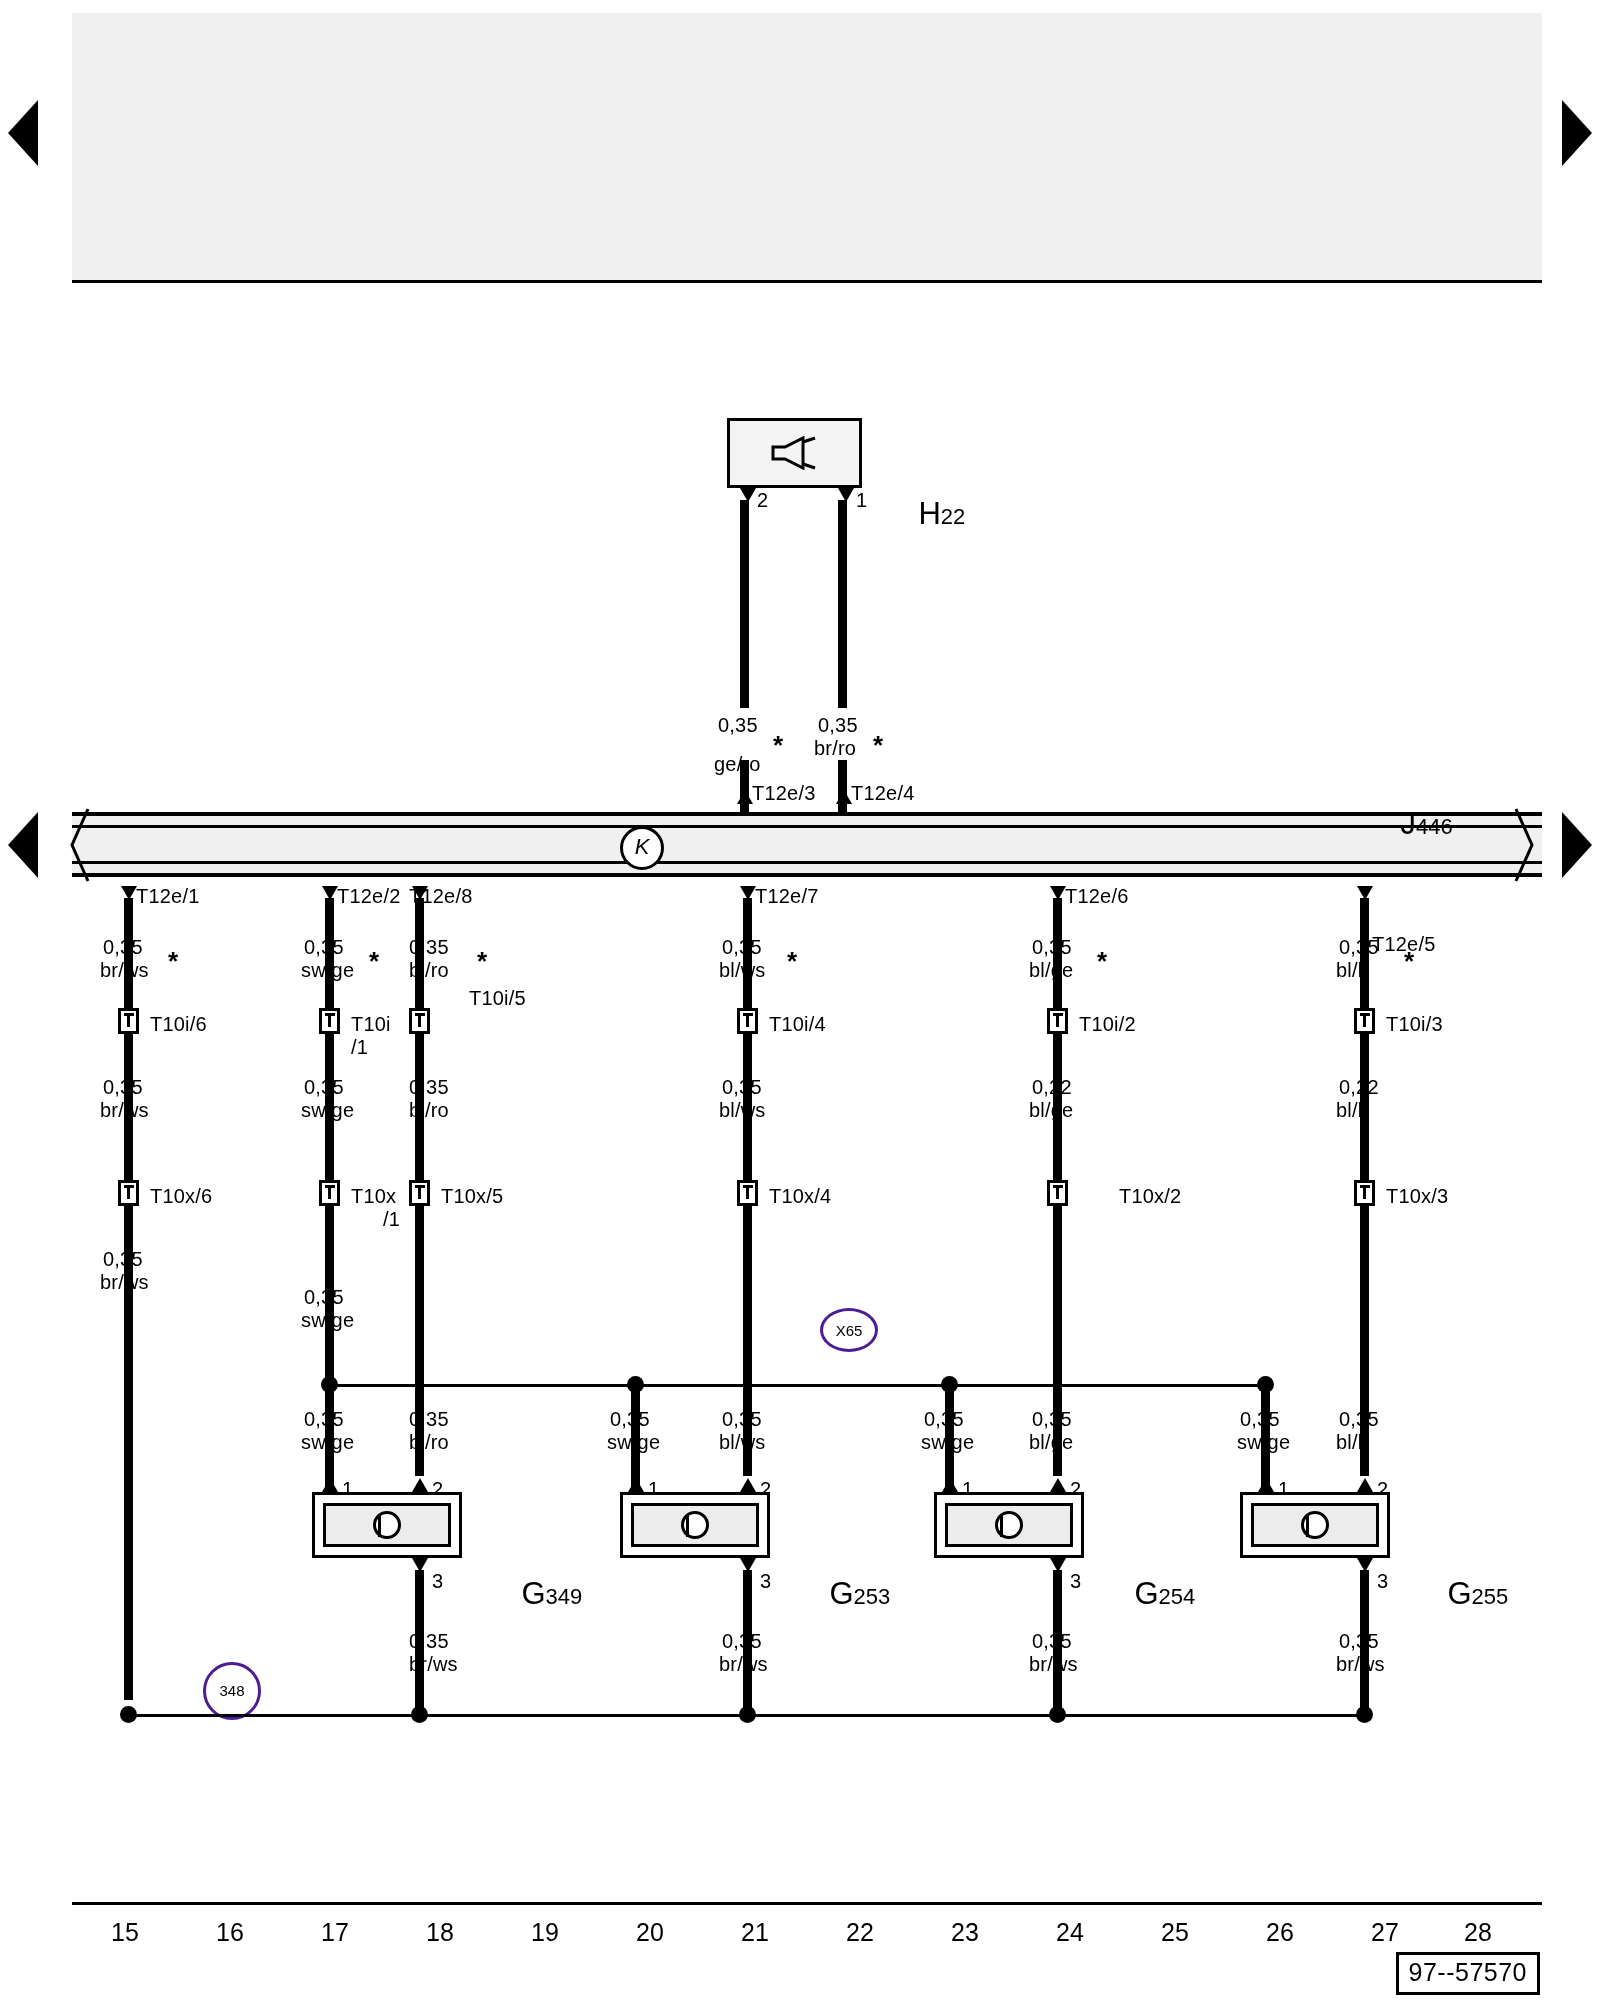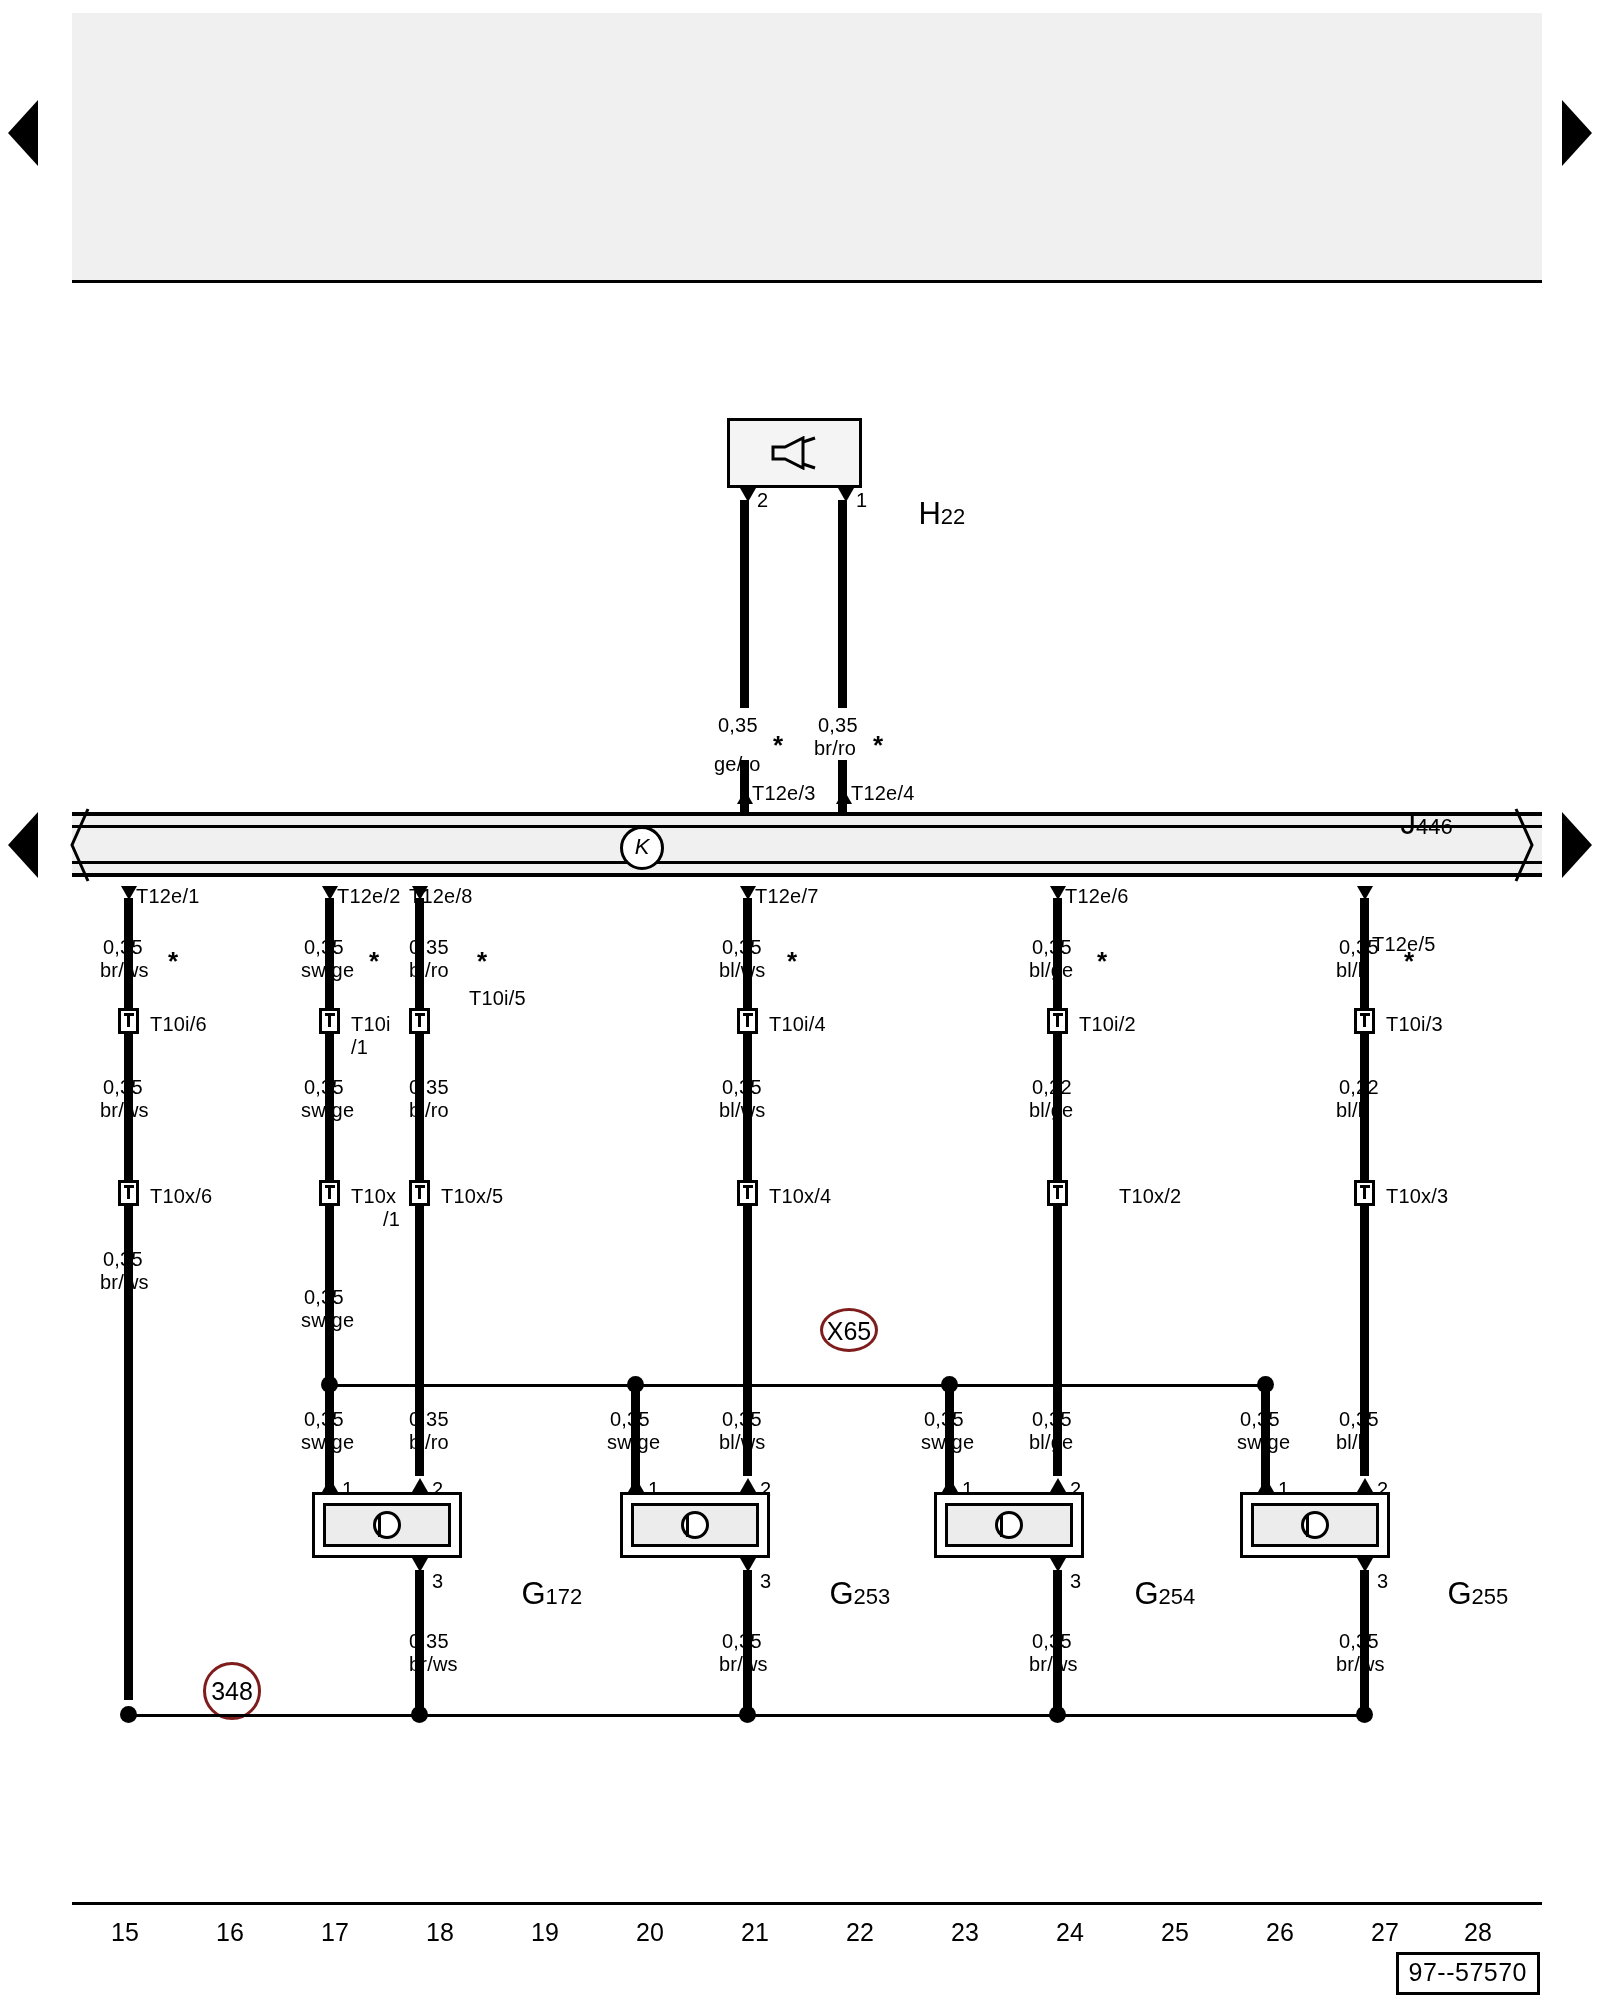--- a/index.html
+++ b/index.html
@@ -198,25 +198,25 @@
     content: "";
     position: absolute;
     left: 2px; top: 1px;
     width: 3px; height: 22px;
     background: #000;
   }
 
   
   .refcircle {
     position: absolute;
-    border: 3px solid #7f1d1d;
+    border: 3px solid #4c1d95;
     border-radius: 50%;
     background: #fff;
     text-align: center;
-    font-size: 25px;
+    font-size: 15px;
     box-sizing: border-box;
   }
 
   
   .ruler-line {
     position: absolute;
     left: 72px; top: 1902px;
     width: 1470px; height: 3px;
     background: #000;
   }
@@ -445,21 +445,21 @@
   <div class="lbl" style="left:1336px; top:1431px;"><span>bl/li</span></div>
   <div class="tick-up" style="left:1357px; top:1478px;"></div>
   <div class="lbl" style="left:1377px; top:1478px;"><span>2</span></div>
 
   <div class="sensor" style="left:312px; top:1492px;">
     <div class="sensor-in">
         <div class="sensor-circ"></div>
       </div>
   </div>
   <div class="compname" style="left:487px; top:1540px;">
-    <span>G</span><span class="sfx">172</span>
+    <span>G</span><span class="sfx">349</span>
   </div>
 
   <div class="sensor" style="left:620px; top:1492px;">
     <div class="sensor-in">
         <div class="sensor-circ"></div>
       </div>
   </div>
   <div class="compname" style="left:795px; top:1540px;">
     <span>G</span><span class="sfx">253</span>
   </div>

